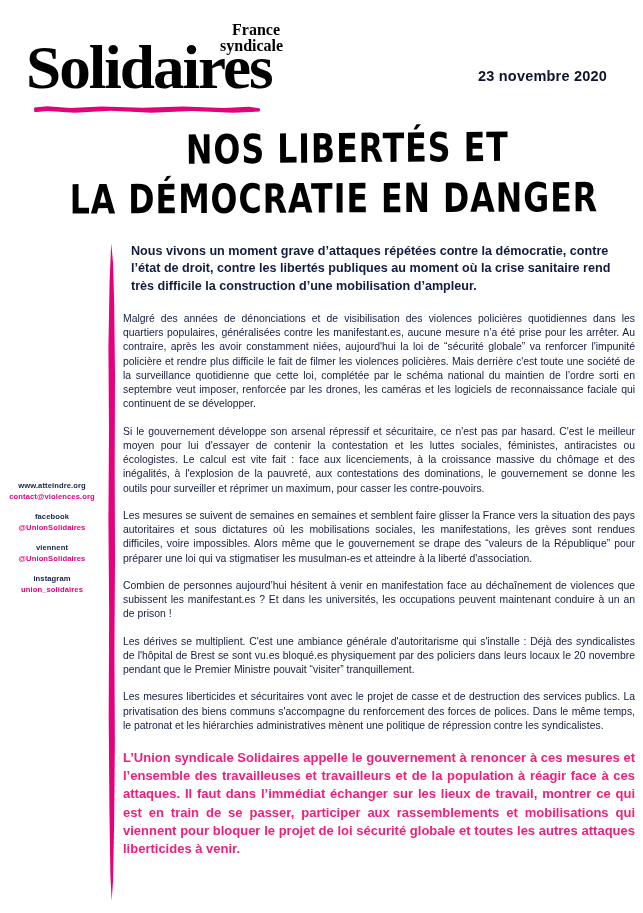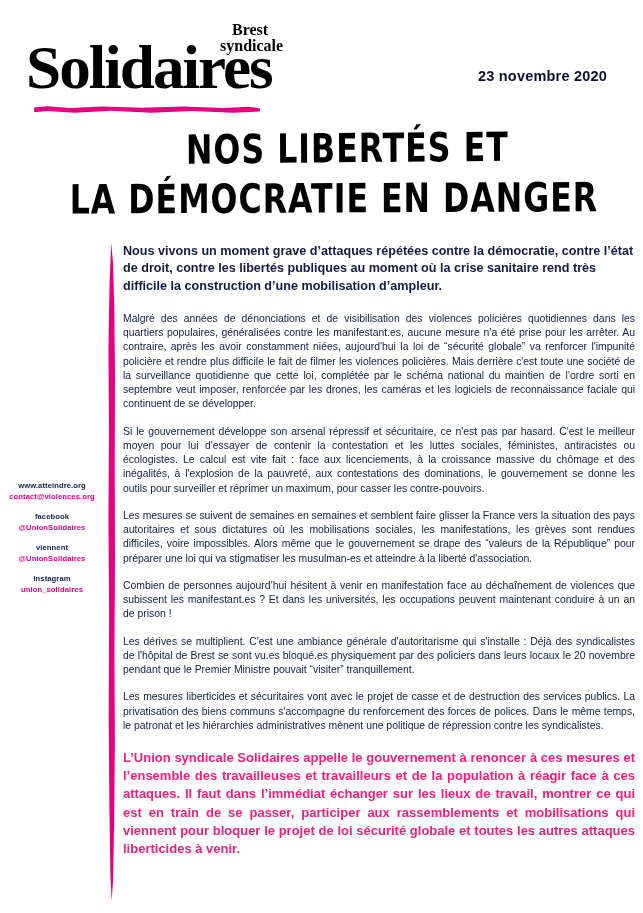--- a/index.html
+++ b/index.html
@@ -141,21 +141,21 @@
     position: absolute;
     left: 123px;
     top: 243px;
     width: 512px;
   }
   .lead {
     font-weight: bold;
     font-size: 12.6px;
     line-height: 1.37;
     color: #121c40;
-    margin: 0 0 17px 0;
+    margin: 0 0 17px 8px;
     text-align: left;
   }
   .para {
     font-size: 10.4px;
     line-height: 1.37;
     color: #121c40;
     margin: 0 0 13px 0;
     text-align: justify;
   }
   .para.last { margin-bottom: 4px; }
@@ -168,21 +168,21 @@
     text-align: justify;
   }
 </style>
 </head>
 <body>
 
 <div class="header">
   <div class="logo-block">
     <div class="logo-word">Solidaires</div>
     <div class="logo-sub">
-      <span class="l1">Brest</span>
+      <span class="l1">France</span>
       <span class="l2">syndicale</span>
     </div>
     <div class="logo-underline"></div>
   </div>
   <div class="date">23 novembre 2020</div>
 </div>
 
 <div class="title-area">
   <span class="title-line l1">Nos libertés et</span>
   <span class="title-line l2">la démocratie en danger</span>

